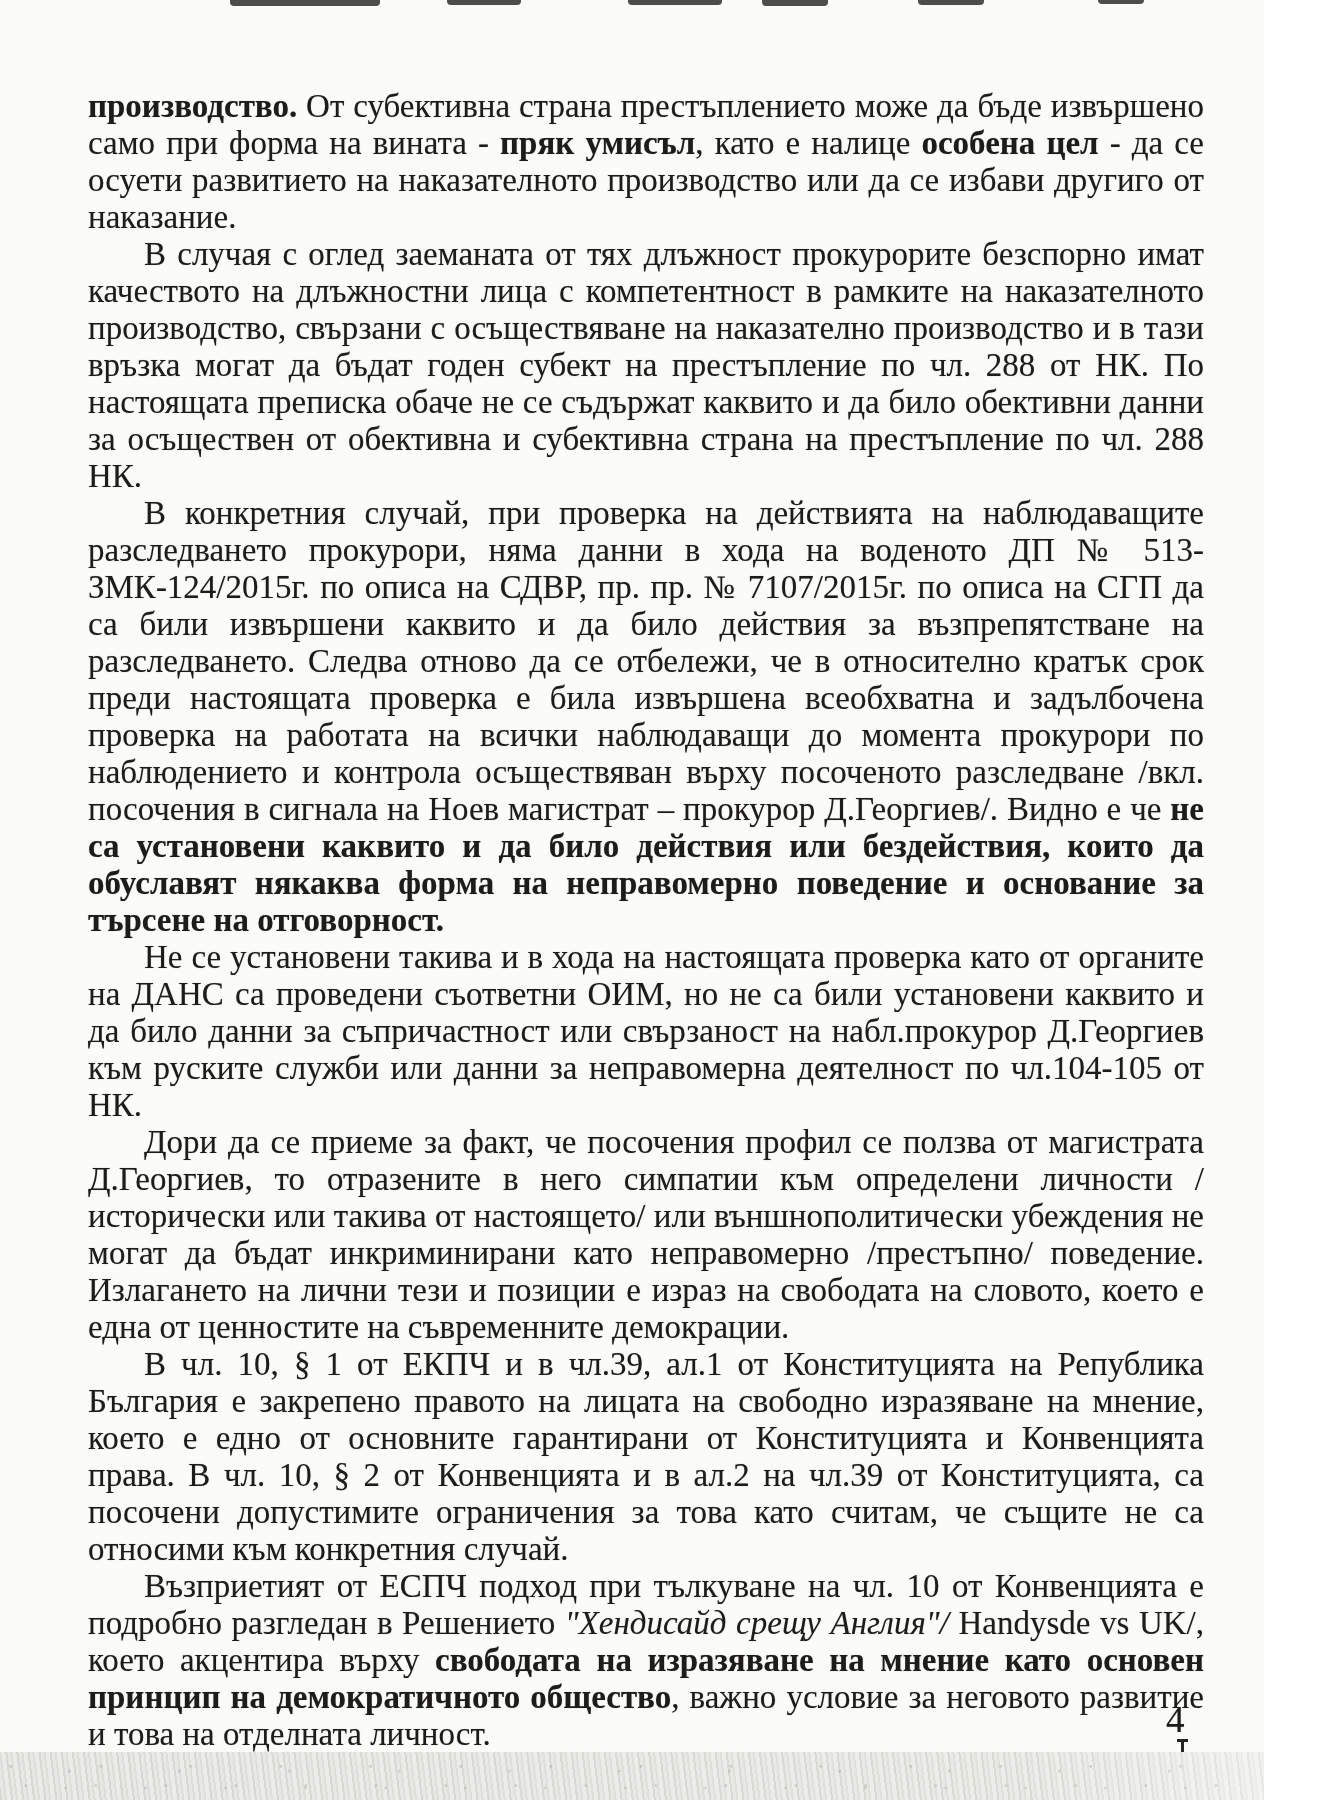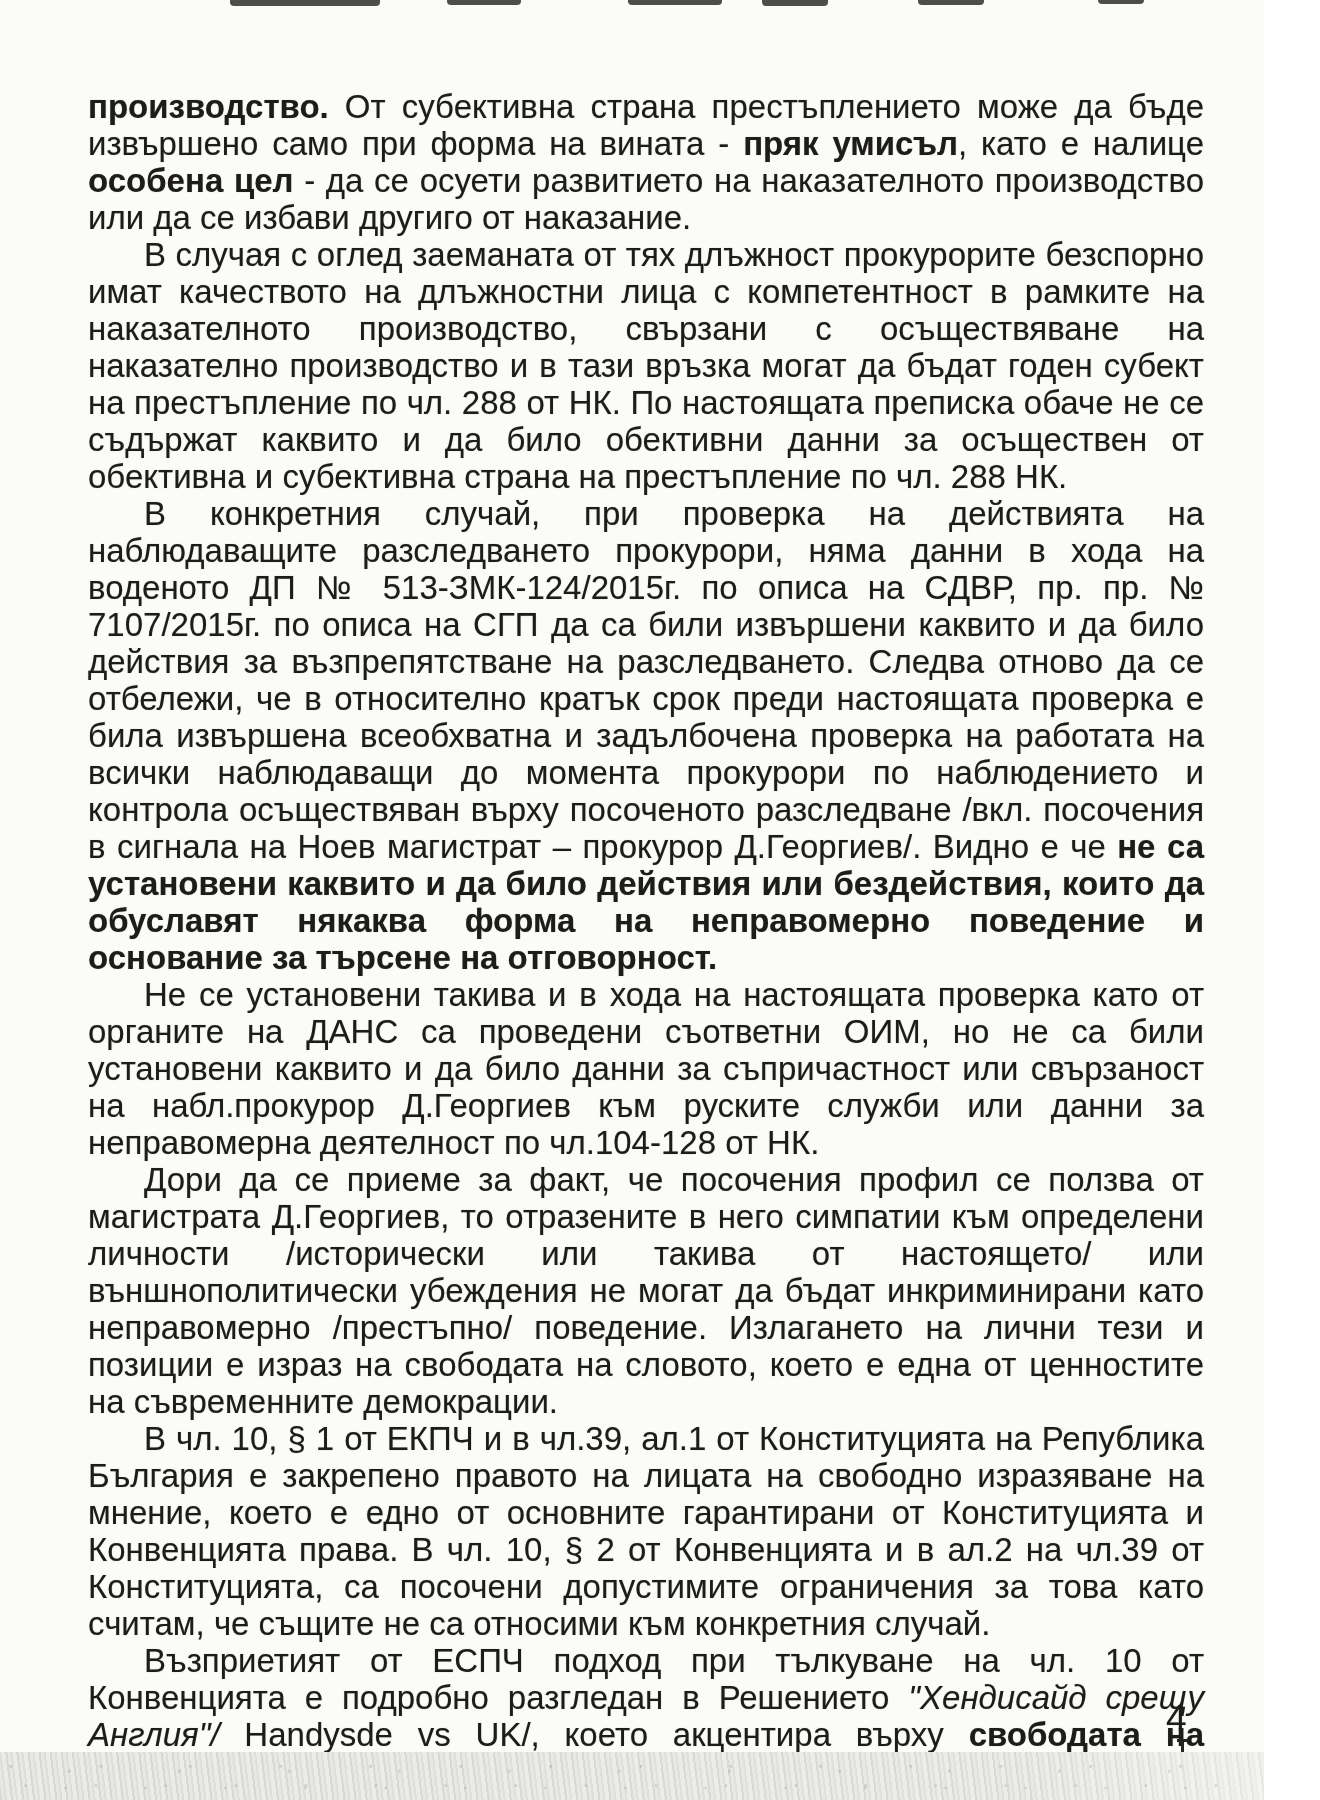--- a/index.html
+++ b/index.html
@@ -6,21 +6,21 @@
     margin: 0;
     padding: 0;
     background: #ffffff;
   }
   .page {
     position: relative;
     width: 1264px;
     height: 1800px;
     background: #fbfbf9;
     overflow: hidden;
-    font-family: Liberation Sans, sans-serif;
+    font-family: Liberation Serif, serif;
   }
   
   .edge-line {
     position: absolute;
     top: 0;
     left: 1306px;
     width: 3px;
     height: 1800px;
     background: rgba(60, 60, 55, 0.10);
   }
@@ -113,21 +113,21 @@
   <div class="smudge s5"></div>
   <div class="smudge s6"></div>
   <div class="smudge s7"></div>
 
   <div class="edge-line"></div>
 
   <div class="text-block">
       <p class="para"><span class="run-bold">производство.</span><span class="run-normal"> От субективна страна престъплението може да бъде извършено само при форма на вината - </span><span class="run-bold">пряк умисъл</span><span class="run-normal">, като е налице </span><span class="run-bold">особена цел</span><span class="run-normal"> - да се осуети развитието на наказателното производство или да се избави другиго от наказание.</span></p>
       <p class="para indent"><span class="run-normal">В случая с оглед заеманата от тях длъжност прокурорите безспорно имат качеството на длъжностни лица с компетентност в рамките на наказателното производство, свързани с осъществяване на наказателно производство и в тази връзка могат да бъдат годен субект на престъпление по чл. 288 от НК. По настоящата преписка обаче не се съдържат каквито и да било обективни данни за осъществен от обективна и субективна страна на престъпление по чл. 288 НК.</span></p>
       <p class="para indent"><span class="run-normal">В конкретния случай, при проверка на действията на наблюдаващите разследването прокурори, няма данни в хода на воденото ДП № 513-ЗМК-124/2015г. по описа на СДВР, пр. пр. № 7107/2015г. по описа на СГП да са били извършени каквито и да било действия за възпрепятстване на разследването. Следва отново да се отбележи, че в относително кратък срок преди настоящата проверка е била извършена всеобхватна и задълбочена проверка на работата на всички наблюдаващи до момента прокурори по наблюдението и контрола осъществяван върху посоченото разследване /вкл. посочения в сигнала на Ноев магистрат – прокурор Д.Георгиев/. Видно е че </span><span class="run-bold">не са установени каквито и да било действия или бездействия, които да обуславят някаква форма на неправомерно поведение и основание за търсене на отговорност.</span></p>
-      <p class="para indent"><span class="run-normal">Не се установени такива и в хода на настоящата проверка като от органите на ДАНС са проведени съответни ОИМ, но не са били установени каквито и да било данни за съпричастност или свързаност на набл.прокурор Д.Георгиев към руските служби  или данни за неправомерна деятелност по чл.104-128 от НК.</span></p>
+      <p class="para indent"><span class="run-normal">Не се установени такива и в хода на настоящата проверка като от органите на ДАНС са проведени съответни ОИМ, но не са били установени каквито и да било данни за съпричастност или свързаност на набл.прокурор Д.Георгиев към руските служби  или данни за неправомерна деятелност по чл.104-105 от НК.</span></p>
       <p class="para indent"><span class="run-normal">Дори да се приеме за факт, че посочения профил се ползва от магистрата Д.Георгиев, то отразените в него симпатии към определени личности /исторически или такива от настоящето/ или външнополитически убеждения не могат да бъдат инкриминирани като неправомерно /престъпно/ поведение. Излагането на лични тези и позиции е израз на свободата на словото, което е една от ценностите на съвременните демокрации.</span></p>
       <p class="para indent"><span class="run-normal">В чл. 10, § 1 от ЕКПЧ и в чл.39, ал.1 от Конституцията на Република България е закрепено правото на лицата на свободно изразяване на мнение, което е едно от основните гарантирани от Конституцията и Конвенцията права. В чл. 10, § 2 от Конвенцията и в ал.2 на чл.39 от Конституцията, са посочени допустимите ограничения за това като считам, че същите не са относими към конкретния случай.</span></p>
       <p class="para indent"><span class="run-normal">Възприетият от ЕСПЧ подход при тълкуване на чл. 10 от Конвенцията е подробно разгледан в Решението </span><span class="run-italic">"Хендисайд срещу Англия"/</span><span class="run-normal"> Handysde vs UK/, което акцентира върху </span><span class="run-bold">свободата на изразяване на мнение като основен принцип на демократичното общество</span><span class="run-normal">, важно условие за неговото развитие и това на отделната личност.</span></p>
     </div>
 
   <div class="page-number">4</div>
 
   <div class="tick"></div>
   <div class="bottom-noise"></div>
 

